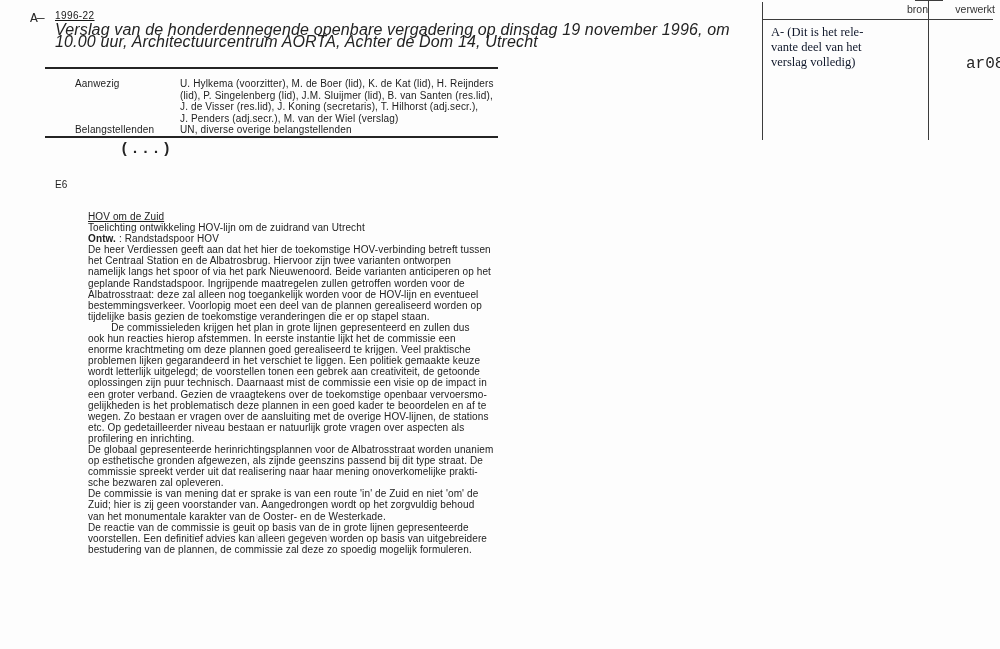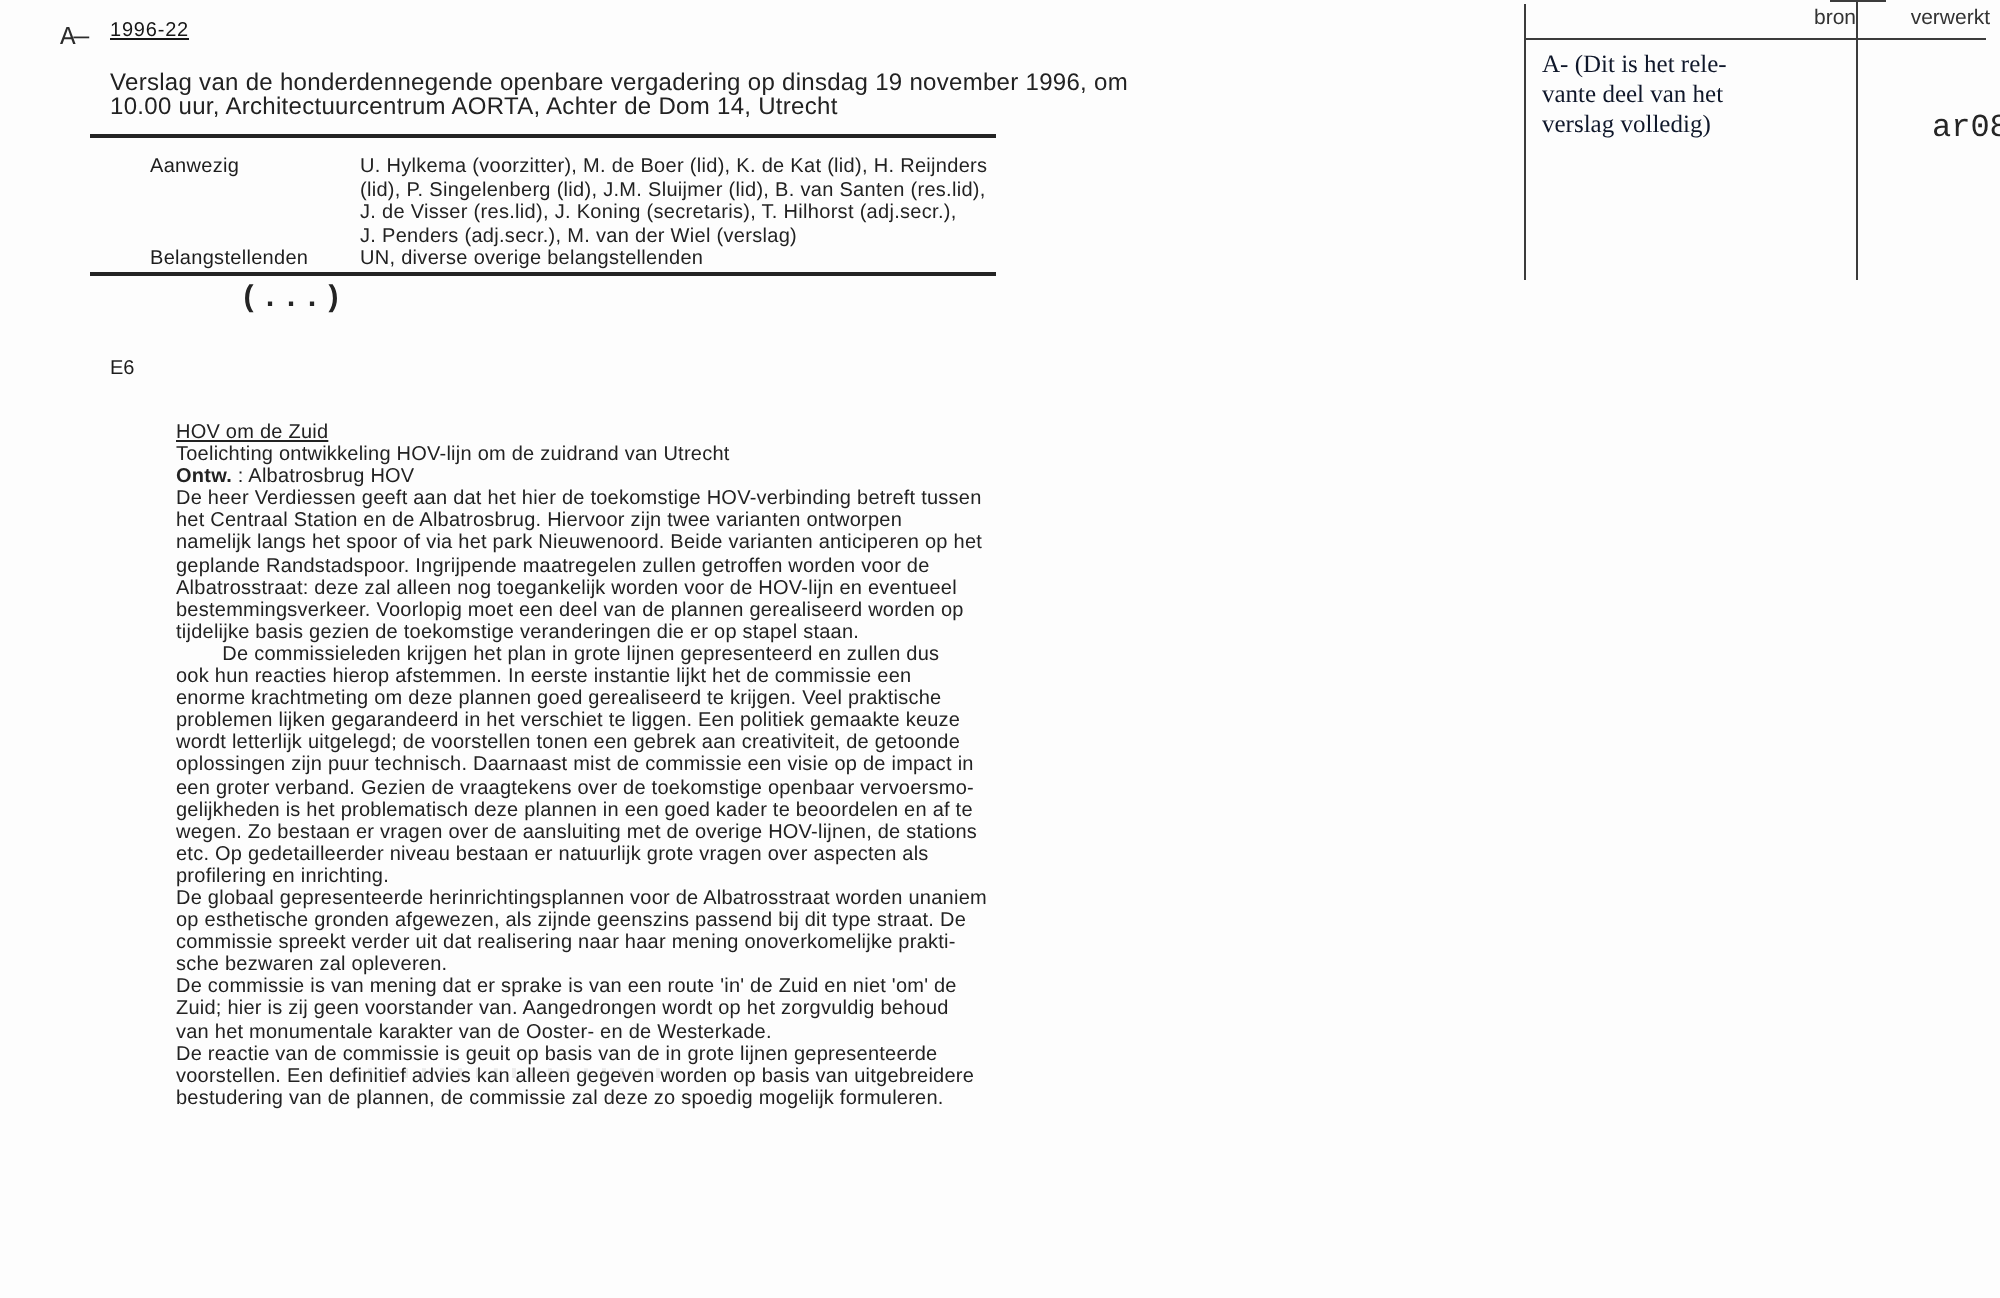--- a/index.html
+++ b/index.html
@@ -25,22 +25,22 @@
   .doc-header { position: absolute; left: 55px; top: 10px; }
   .doc-title {
     font-size: 10px; font-weight: bold; letter-spacing: 0.4px;
     text-decoration: underline; line-height: 12px; color: #171717;
   }
   .doc-number {
     font-size: 10px; font-weight: normal; letter-spacing: 0.4px;
     text-decoration: underline; line-height: 12px; color: #171717;
   }
   .doc-desc {
-    margin-top: 14px; font-size: 12px; line-height: 11.5px;
-    letter-spacing: 0.15px; color: #222;
+    margin-top: 2px; font-size: 16px; line-height: 11.5px;
+    letter-spacing: 0.15px; color: #222; font-style: italic;
   }
 
   .hrule { position: absolute; background: #242424; height: 2px; left: 45px; width: 453px; }
   .rule-1 { top: 67px; }
   .rule-2 { top: 136px; }
 
   
   .attendance { position: absolute; left: 55px; top: 78px; font-size: 10px; line-height: 11.5px; letter-spacing: 0.15px; }
   .att-row { display: flex; }
   .att-label { width: 105px; flex: 0 0 105px; color: #1d1d1d; margin-left: 20px; }
@@ -117,21 +117,21 @@
 
   <div class="hrule rule-2"></div>
 
   <div class="ellipsis-mark">(...)</div>
 
   <div class="agenda-code">E6</div>
 
   <div class="agenda-content">
     <div class="agenda-title">HOV om de Zuid</div>
     <div class="agenda-subtitle">Toelichting ontwikkeling HOV-lijn om de zuidrand van Utrecht</div>
-    <div class="agenda-ontw pre"><span class="agenda-ontw-label">Ontw.</span><span> : Albatrosbrug HOV</span></div>
+    <div class="agenda-ontw pre"><span class="agenda-ontw-label">Ontw.</span><span> : Randstadspoor HOV</span></div>
     <div class="agenda-body">De heer Verdiessen geeft aan dat het hier de toekomstige HOV-verbinding betreft tussen
 het Centraal Station en de Albatrosbrug. Hiervoor zijn twee varianten ontworpen
 namelijk langs het spoor of via het park Nieuwenoord. Beide varianten anticiperen op het
 geplande Randstadspoor. Ingrijpende maatregelen zullen getroffen worden voor de
 Albatrosstraat: deze zal alleen nog toegankelijk worden voor de HOV-lijn en eventueel
 bestemmingsverkeer. Voorlopig moet een deel van de plannen gerealiseerd worden op
 tijdelijke basis gezien de toekomstige veranderingen die er op stapel staan.
         De commissieleden krijgen het plan in grote lijnen gepresenteerd en zullen dus
 ook hun reacties hierop afstemmen. In eerste instantie lijkt het de commissie een
 enorme krachtmeting om deze plannen goed gerealiseerd te krijgen. Veel praktische

